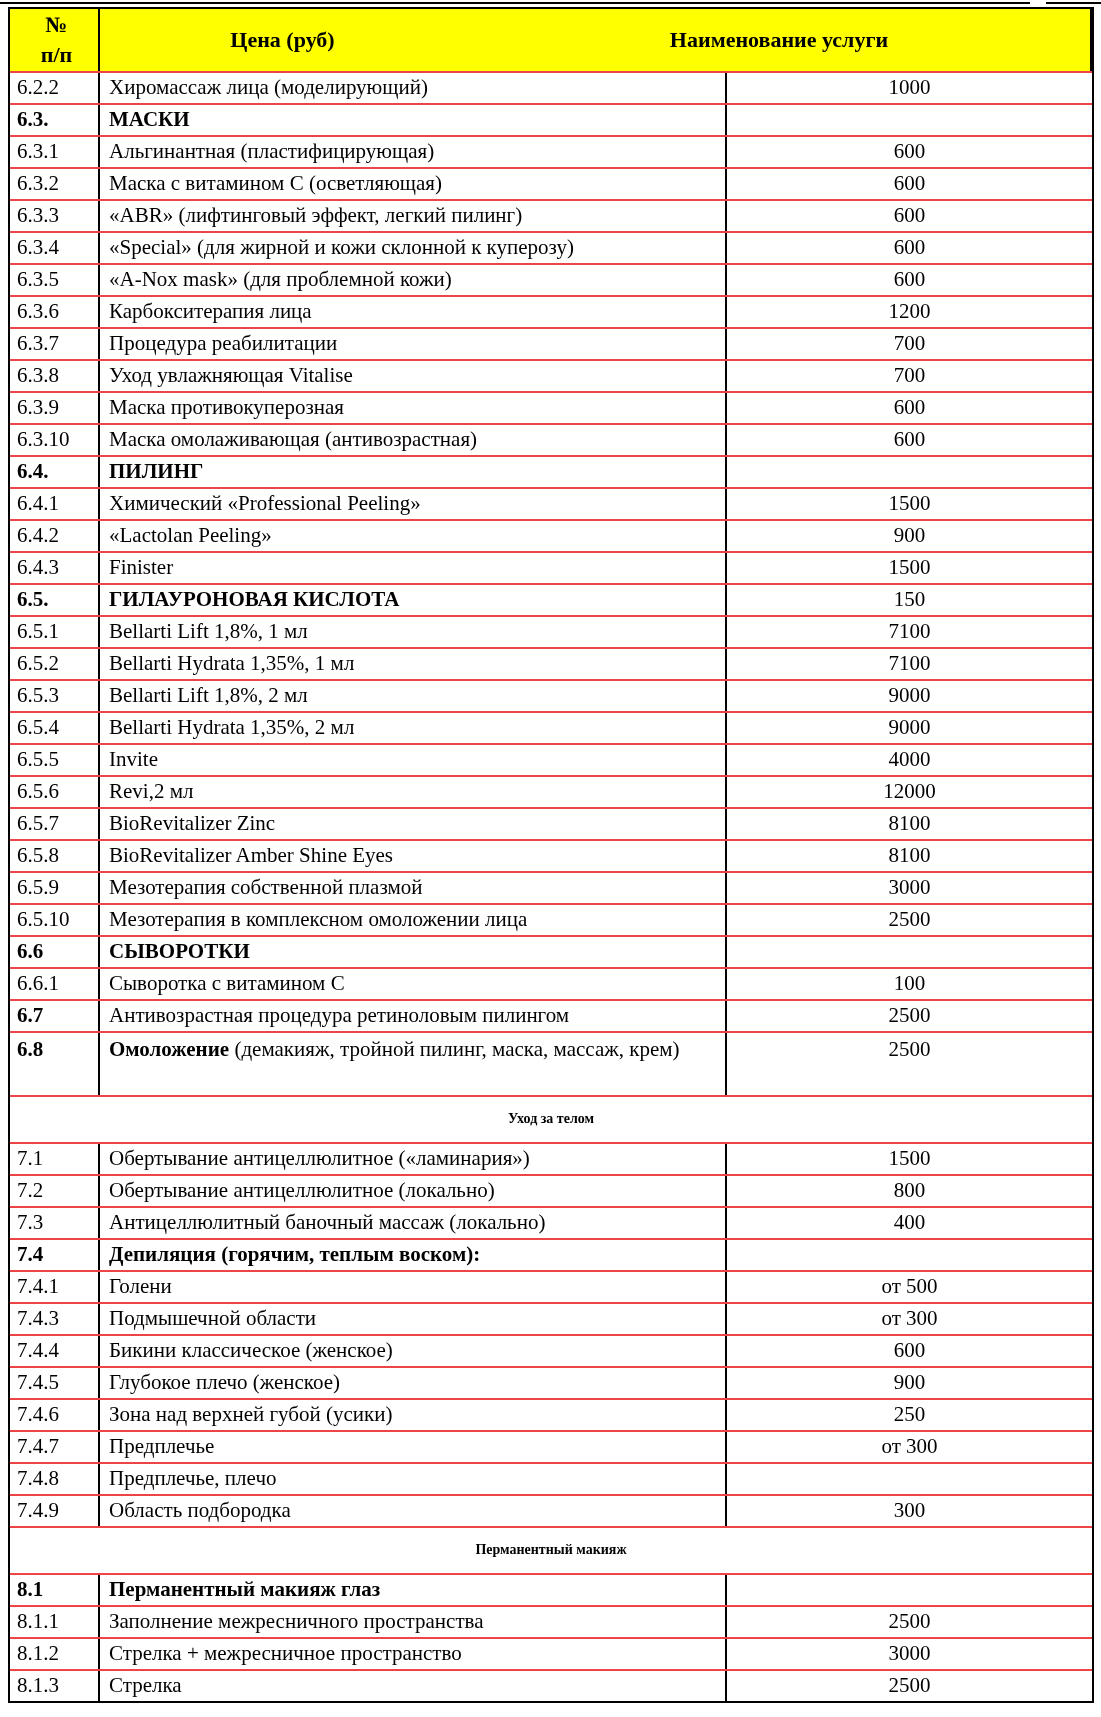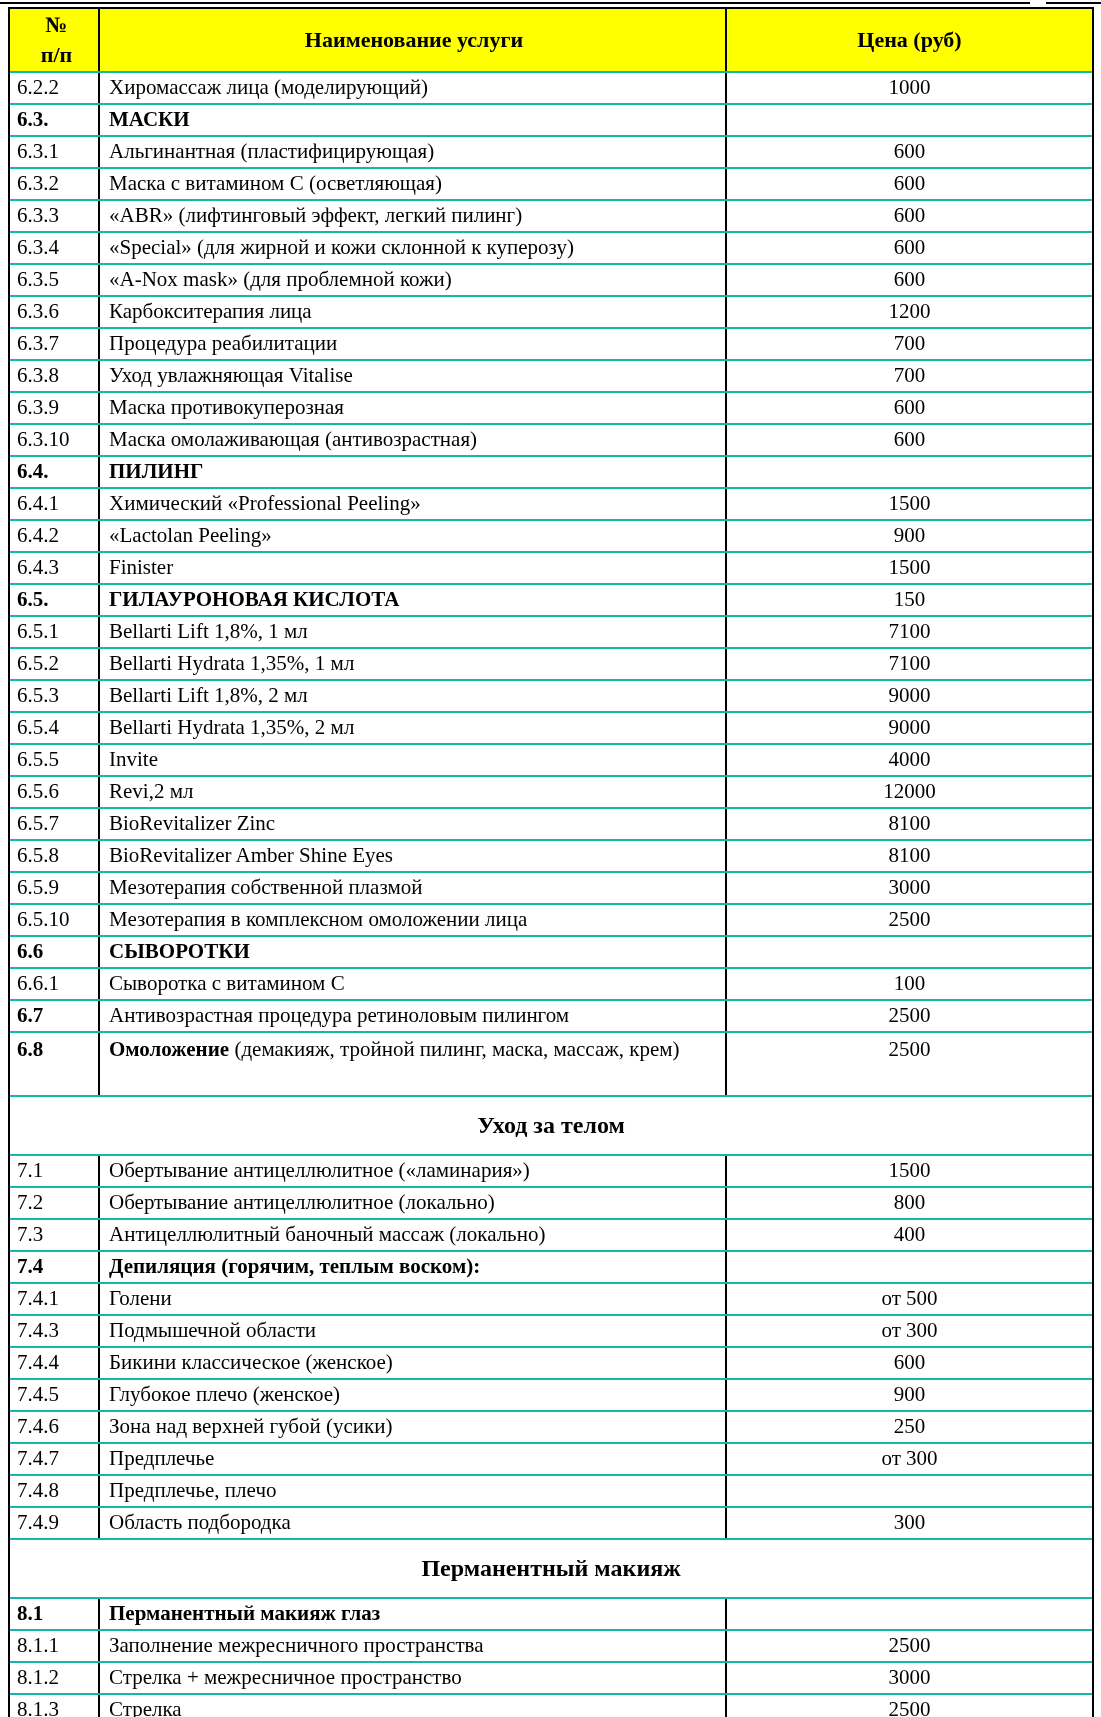--- a/index.html
+++ b/index.html
@@ -29,21 +29,21 @@
     left: 8px;
     top: 7px;
     width: 1086px;
     border: 2px solid #000000;
     box-sizing: border-box;
   }
   .row {
     display: flex;
     align-items: stretch;
     min-height: 32px;
-    border-top: 2px solid #14b8a6;
+    border-top: 2px solid #ef4444;
     box-sizing: border-box;
   }
   .row.header-row {
     border-top: none;
     height: 62px;
     background: #ffff00;
   }
   .cell {
     box-sizing: border-box;
     display: flex;
@@ -76,21 +76,21 @@
     font-weight: bold;
   }
   .row.section {
     min-height: 36px;
   }
   .cell.section-cell {
     flex: 1 1 auto;
     justify-content: center;
     text-align: center;
     font-weight: bold;
-    font-size: 24px;
+    font-size: 14px;
     padding: 14px 4px;
   }
   .row.tall {
     min-height: 64px;
     font-family: Liberation Serif, serif;
   }
   .row.tall .cell {
     align-items: flex-start;
     padding-top: 4px;
   }
@@ -115,22 +115,22 @@
   <div class="crop-line left"></div>
   <div class="crop-line right"></div>
 
   <div class="price-table">
 
     <div class="row header-row">
       <div class="cell num hdr num-hdr">
         <span>№</span>
         <span>п/п</span>
       </div>
+      <div class="cell price hdr">Цена (руб)</div>
       <div class="cell name hdr">Наименование услуги</div>
-      <div class="cell price hdr">Цена (руб)</div>
     </div>
 
     <div>
         <div class="row normal">
           <div class="cell num">6.2.2</div>
           <div class="cell name">Хиромассаж лица (моделирующий)</div>
           <div class="cell price">1000</div>
         </div>
         <div class="row category">
           <div class="cell num">6.3.</div>

